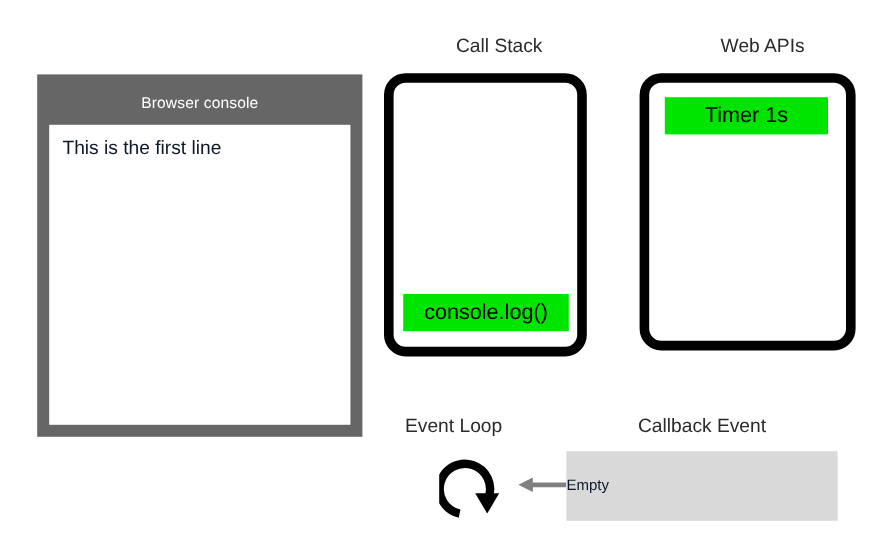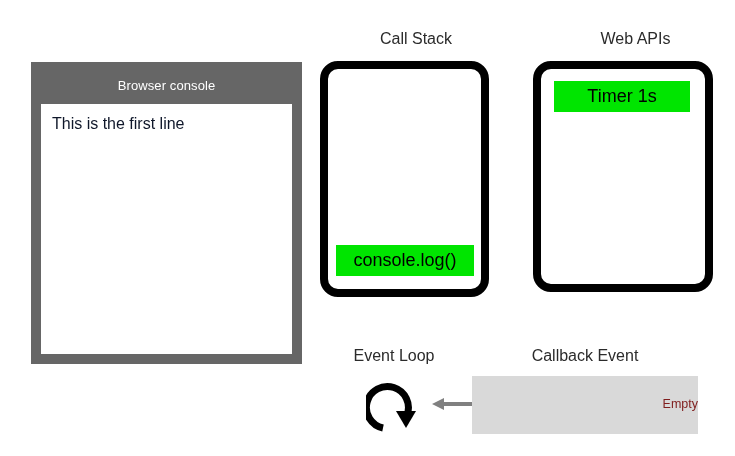--- a/index.html
+++ b/index.html
@@ -60,21 +60,21 @@
   .heading {
     position: absolute;
     font-size: 16px;
     line-height: 19px;
     color: #2b2b2b;
     text-align: center;
     white-space: nowrap;
   }
   .heading-call-stack { left: 331px; top: 29px; width: 170px; }
   .heading-web-apis   { left: 553px; top: 29px; width: 165px; }
-  .heading-event-loop { left: 330px; top: 346px; width: 128px; }
+  .heading-event-loop { left: 314px; top: 346px; width: 128px; }
   .heading-callback   { left: 472px; top: 346px; width: 226px; }
 
   
   .stack-box {
     position: absolute;
     background: #ffffff;
     border: 8px solid #000000;
     border-radius: 18px;
     box-sizing: border-box;
   }
@@ -143,24 +143,24 @@
     width: 226px;
     height: 58px;
     background: #d9d9d9;
     box-sizing: border-box;
   }
   .queue-label {
     position: absolute;
     left: 0;
     top: 21px;
     width: 226px;
-    text-align: right;
+    text-align: left;
     font-size: 12.5px;
     line-height: 15px;
-    color: #7f1d1d;
+    color: #0f172a;
   }
 </style>
 </head>
 <body>
 
 <div class="console-frame">
   <div class="console-title">Browser console</div>
   <div class="console-screen">
     <div class="console-line">This is the first line</div>
   </div>

